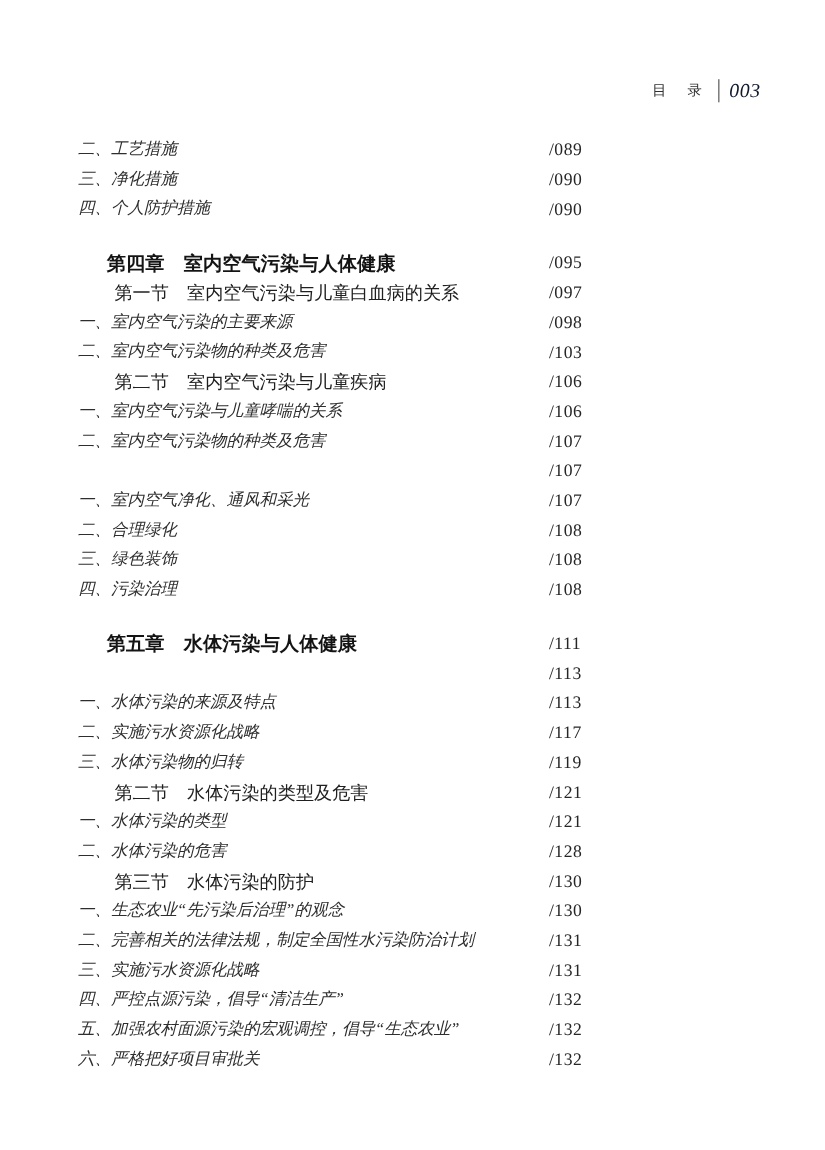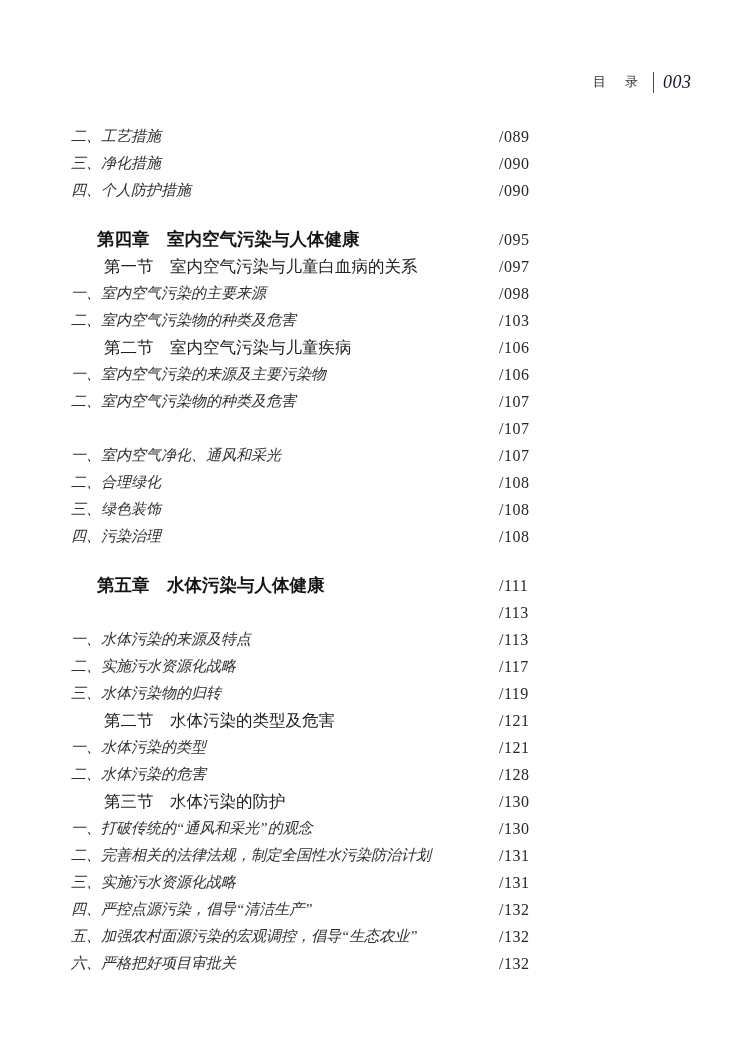--- a/index.html
+++ b/index.html
@@ -61,36 +61,36 @@
 
   <div class="toc" id="toc">
       <div class="row item"><span class="title">二、工艺措施</span><span class="num">/089</span></div>
       <div class="row item"><span class="title">三、净化措施</span><span class="num">/090</span></div>
       <div class="row item"><span class="title">四、个人防护措施</span><span class="num">/090</span></div>
       <div class="row chapter"><span class="title">第四章　室内空气污染与人体健康</span><span class="num">/095</span></div>
       <div class="row section"><span class="title">第一节　室内空气污染与儿童白血病的关系</span><span class="num">/097</span></div>
       <div class="row item"><span class="title">一、室内空气污染的主要来源</span><span class="num">/098</span></div>
       <div class="row item"><span class="title">二、室内空气污染物的种类及危害</span><span class="num">/103</span></div>
       <div class="row section"><span class="title">第二节　室内空气污染与儿童疾病</span><span class="num">/106</span></div>
-      <div class="row item"><span class="title">一、室内空气污染的来源及主要污染物</span><span class="num">/106</span></div>
+      <div class="row item"><span class="title">一、室内空气污染与儿童哮喘的关系</span><span class="num">/106</span></div>
       <div class="row item"><span class="title">二、室内空气污染物的种类及危害</span><span class="num">/107</span></div>
       <div class="row section"><span class="num">/107</span></div>
       <div class="row item"><span class="title">一、室内空气净化、通风和采光</span><span class="num">/107</span></div>
       <div class="row item"><span class="title">二、合理绿化</span><span class="num">/108</span></div>
       <div class="row item"><span class="title">三、绿色装饰</span><span class="num">/108</span></div>
       <div class="row item"><span class="title">四、污染治理</span><span class="num">/108</span></div>
       <div class="row chapter"><span class="title">第五章　水体污染与人体健康</span><span class="num">/111</span></div>
       <div class="row section"><span class="num">/113</span></div>
       <div class="row item"><span class="title">一、水体污染的来源及特点</span><span class="num">/113</span></div>
       <div class="row item"><span class="title">二、实施污水资源化战略</span><span class="num">/117</span></div>
       <div class="row item"><span class="title">三、水体污染物的归转</span><span class="num">/119</span></div>
       <div class="row section"><span class="title">第二节　水体污染的类型及危害</span><span class="num">/121</span></div>
       <div class="row item"><span class="title">一、水体污染的类型</span><span class="num">/121</span></div>
       <div class="row item"><span class="title">二、水体污染的危害</span><span class="num">/128</span></div>
       <div class="row section"><span class="title">第三节　水体污染的防护</span><span class="num">/130</span></div>
-      <div class="row item"><span class="title">一、打破传统的“通风和采光”的观念</span><span class="num">/130</span></div>
+      <div class="row item"><span class="title">一、生态农业“先污染后治理”的观念</span><span class="num">/130</span></div>
       <div class="row item"><span class="title">二、完善相关的法律法规，制定全国性水污染防治计划</span><span class="num">/131</span></div>
       <div class="row item"><span class="title">三、实施污水资源化战略</span><span class="num">/131</span></div>
       <div class="row item"><span class="title">四、严控点源污染，倡导“清洁生产”</span><span class="num">/132</span></div>
       <div class="row item"><span class="title">五、加强农村面源污染的宏观调控，倡导“生态农业”</span><span class="num">/132</span></div>
       <div class="row item"><span class="title">六、严格把好项目审批关</span><span class="num">/132</span></div>
     </div>
 </div>
 
 </body></html>

